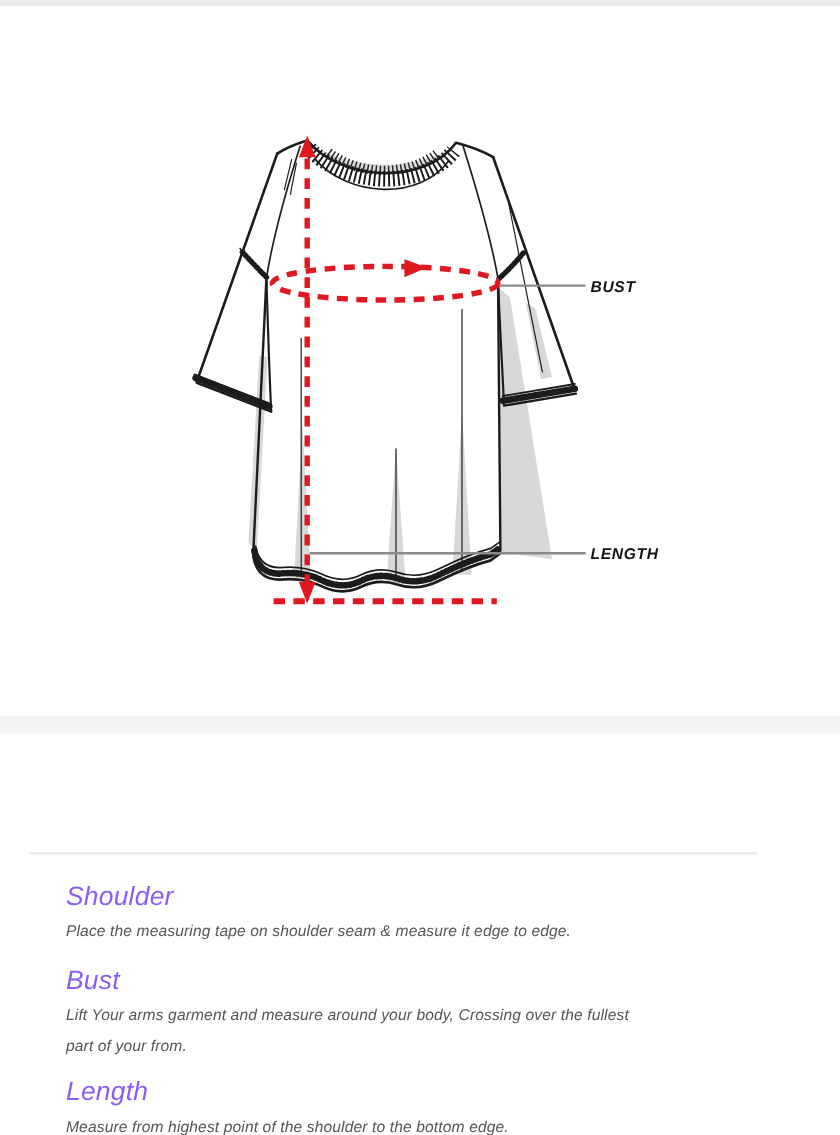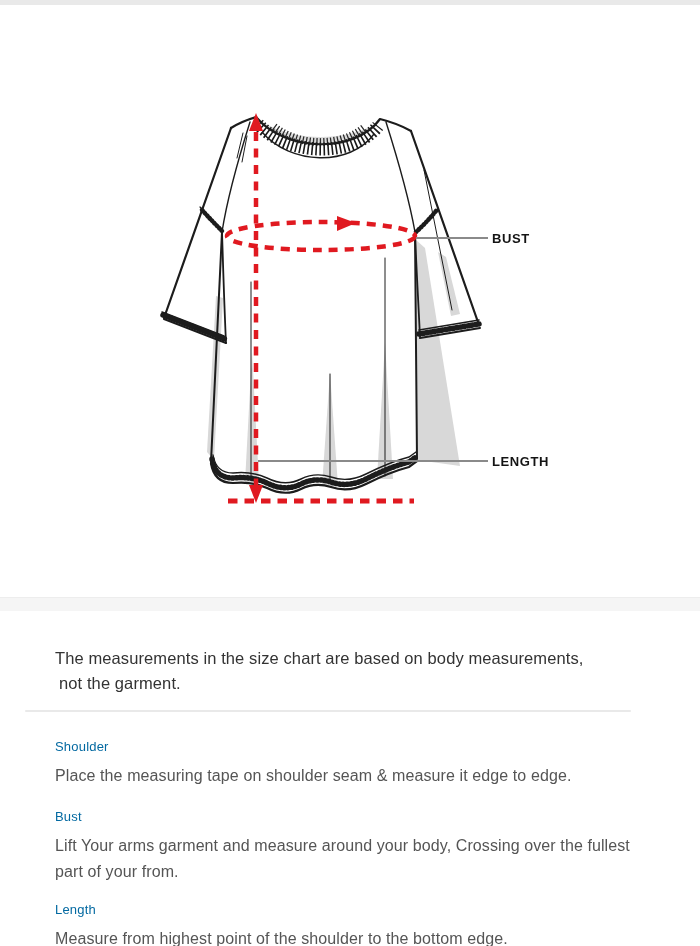--- a/index.html
+++ b/index.html
@@ -1,36 +1,36 @@
 <!DOCTYPE html>
 <html><head>
 <meta charset="utf-8">
 <style>
   html,body{margin:0;padding:0;background:#fff;}
   #screen{
     position:relative;width:700px;height:946px;background:#ffffff;
-    overflow:hidden;font-family:"Liberation Sans",sans-serif;
+    overflow:hidden;font-family:"Liberation Sans",sans-serif;font-style:italic;
   }
   #top-strip{position:absolute;top:0;left:0;width:100%;height:5px;background:#e9e9e9;}
   #diagram{position:absolute;top:0;left:0;}
   #band{position:absolute;top:597px;left:0;width:100%;height:13px;background:#f5f5f5;border-top:1px solid #ededed;}
   .intro{
     position:absolute;left:55px;top:646px;width:560px;
     font-size:16.5px;line-height:25px;color:#333333;letter-spacing:0.1px;
   }
   .intro .l2{padding-left:4px;}
   #divider{position:absolute;top:710px;left:25px;width:606px;height:2px;background:#e9e9e9;border-radius:1px;}
   .section{position:absolute;left:55px;width:580px;}
   #sec-shoulder{top:735px;}
   #sec-bust{top:805px;}
   #sec-length{top:898px;}
   .section h3{
-    margin:0;font-size:13px;font-weight:400;color:#0369a1;line-height:24px;letter-spacing:0.2px;
+    margin:0;font-size:22px;font-weight:400;color:#8b5cf6;line-height:24px;letter-spacing:0.2px;
   }
-  .section .desc{margin-top:4px;font-size:16px;line-height:26px;color:#555555;letter-spacing:0.1px;}
+  .section .desc{margin-top:4px;font-size:13px;line-height:26px;color:#555555;letter-spacing:0.1px;}
   .svg-label{font-family:"Liberation Sans",sans-serif;font-size:13px;font-weight:600;letter-spacing:0.6px;fill:#141414;}
 </style>
 </head>
 <body>
 
 <div id="screen">
 
   <div id="top-strip"></div>
 
   <svg id="diagram" width="700" height="600" viewBox="0 0 700 600">
@@ -112,24 +112,20 @@
     <g>
       <path d="M416,238 L488,238" stroke="#8a8a8a" stroke-width="2"></path>
       <text x="492" y="243" class="svg-label">BUST</text>
       <path d="M258,461 L488,461" stroke="#8a8a8a" stroke-width="2"></path>
       <text x="492" y="466" class="svg-label">LENGTH</text>
     </g>
   </svg>
 
   <div id="band"></div>
 
-  <div class="intro">
-    <div class="l1">The measurements in the size chart are based on body measurements,</div>
-    <div class="l2">not the garment.</div>
-  </div>
 
   <div id="divider"></div>
 
   <div class="section" id="sec-shoulder">
     <h3>Shoulder</h3>
     <div class="desc">
       <div>Place the measuring tape on shoulder seam &amp; measure it edge to edge.</div>
     </div>
   </div>
 

